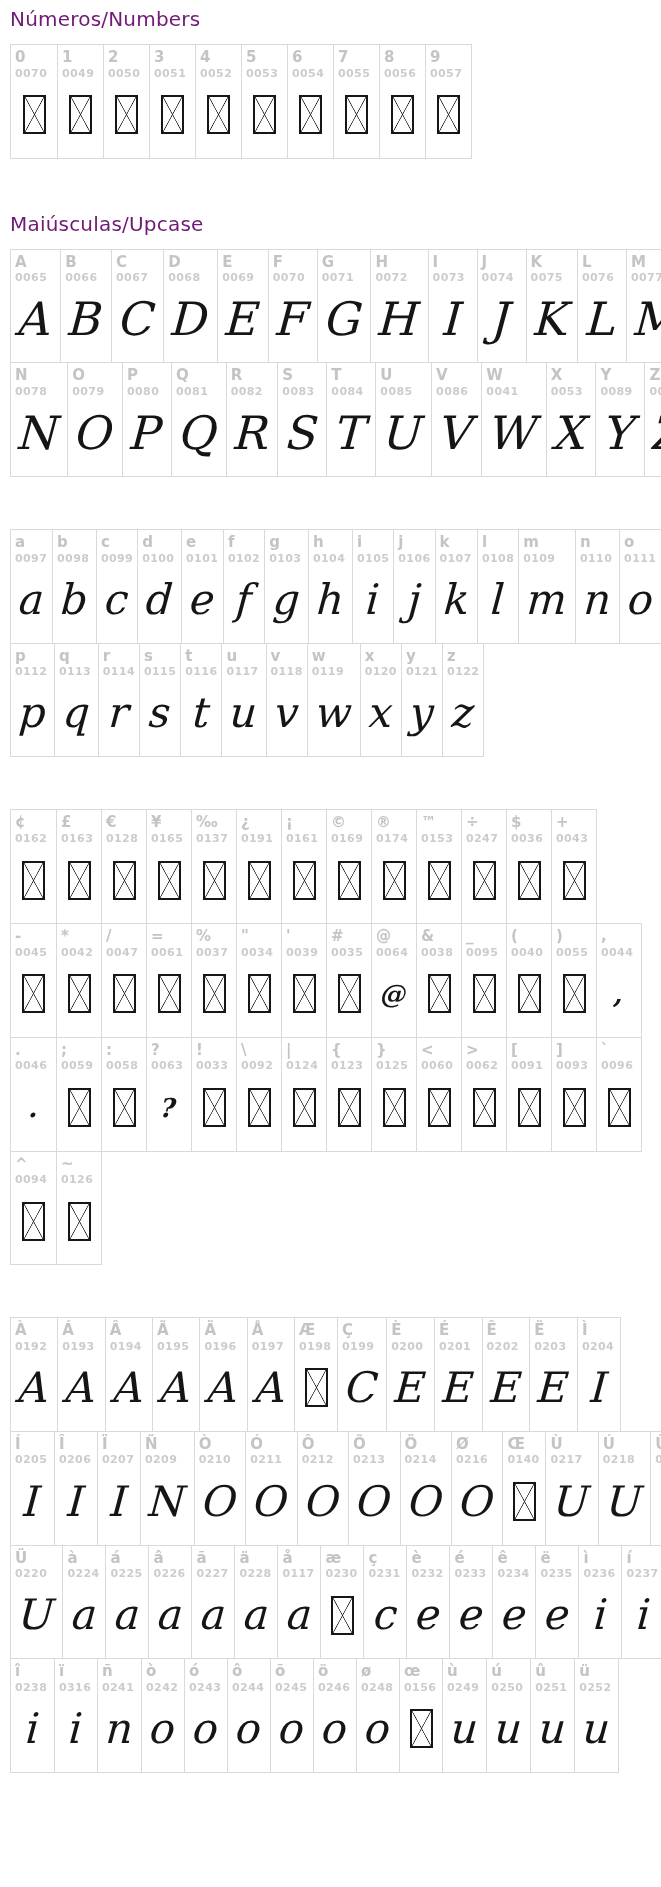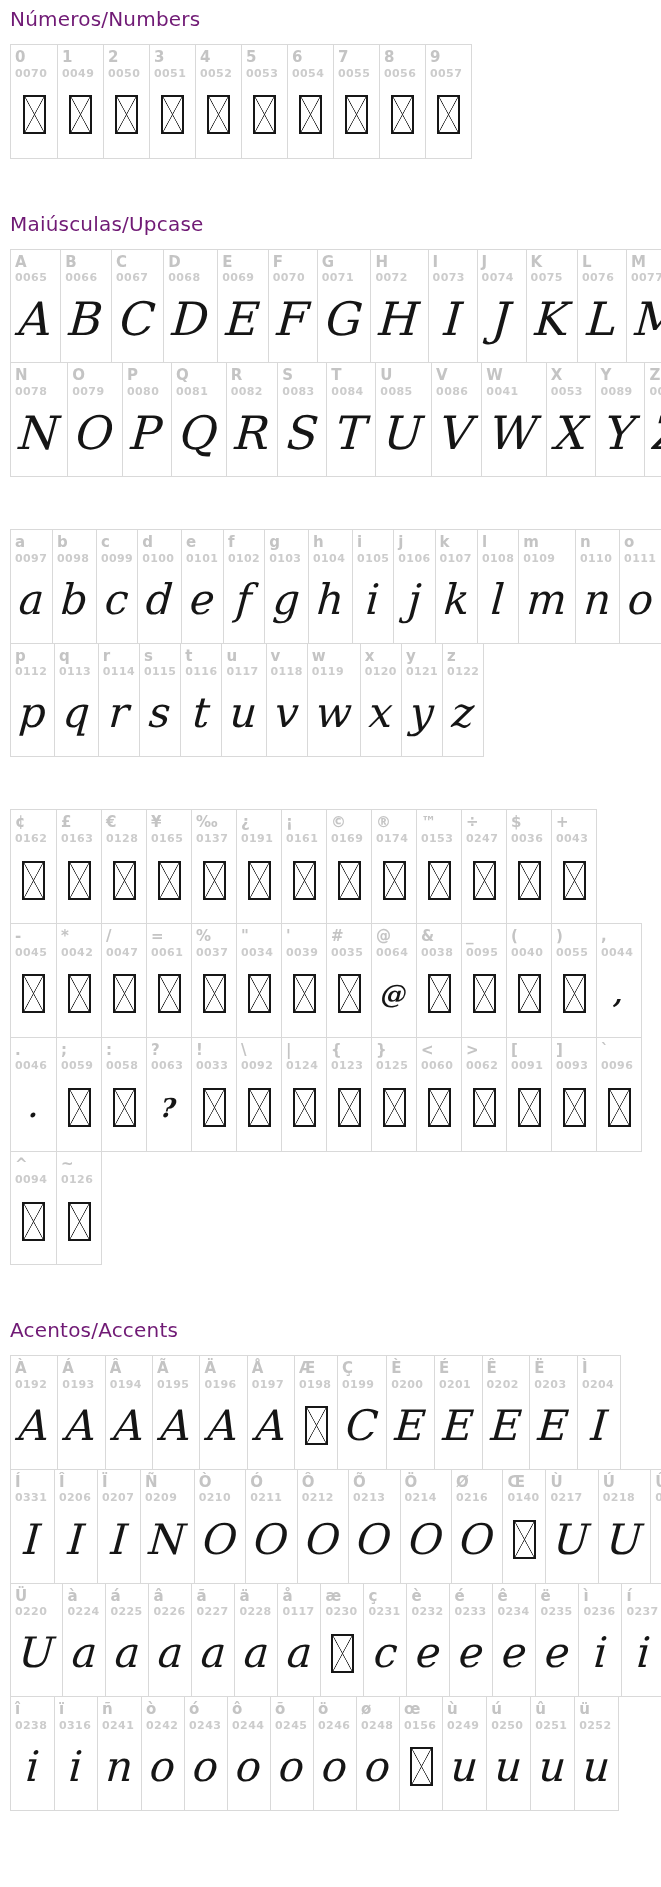--- a/index.html
+++ b/index.html
@@ -1048,21 +1048,20 @@
             <span class="cell-label">~</span>
             <span class="cell-code">0126</span>
           </div>
           <div class="cell-glyph">
             <span class="tofu"></span>
           </div>
         </div>
       </div>
     </section>
     <section class="glyph-section sec-accents">
-      <h2 class="section-title">Acentos/Accents</h2>
       <div class="glyph-row">
         <div class="cell">
           <div class="cell-head">
             <span class="cell-label">À</span>
             <span class="cell-code">0192</span>
           </div>
           <div class="cell-glyph">
             <span class="glyph">A</span>
           </div>
         </div>
@@ -1172,21 +1171,21 @@
           </div>
           <div class="cell-glyph">
             <span class="glyph">I</span>
           </div>
         </div>
       </div>
       <div class="glyph-row">
         <div class="cell">
           <div class="cell-head">
             <span class="cell-label">Í</span>
-            <span class="cell-code">0331</span>
+            <span class="cell-code">0205</span>
           </div>
           <div class="cell-glyph">
             <span class="glyph">I</span>
           </div>
         </div>
         <div class="cell">
           <div class="cell-head">
             <span class="cell-label">Î</span>
             <span class="cell-code">0206</span>
           </div>

